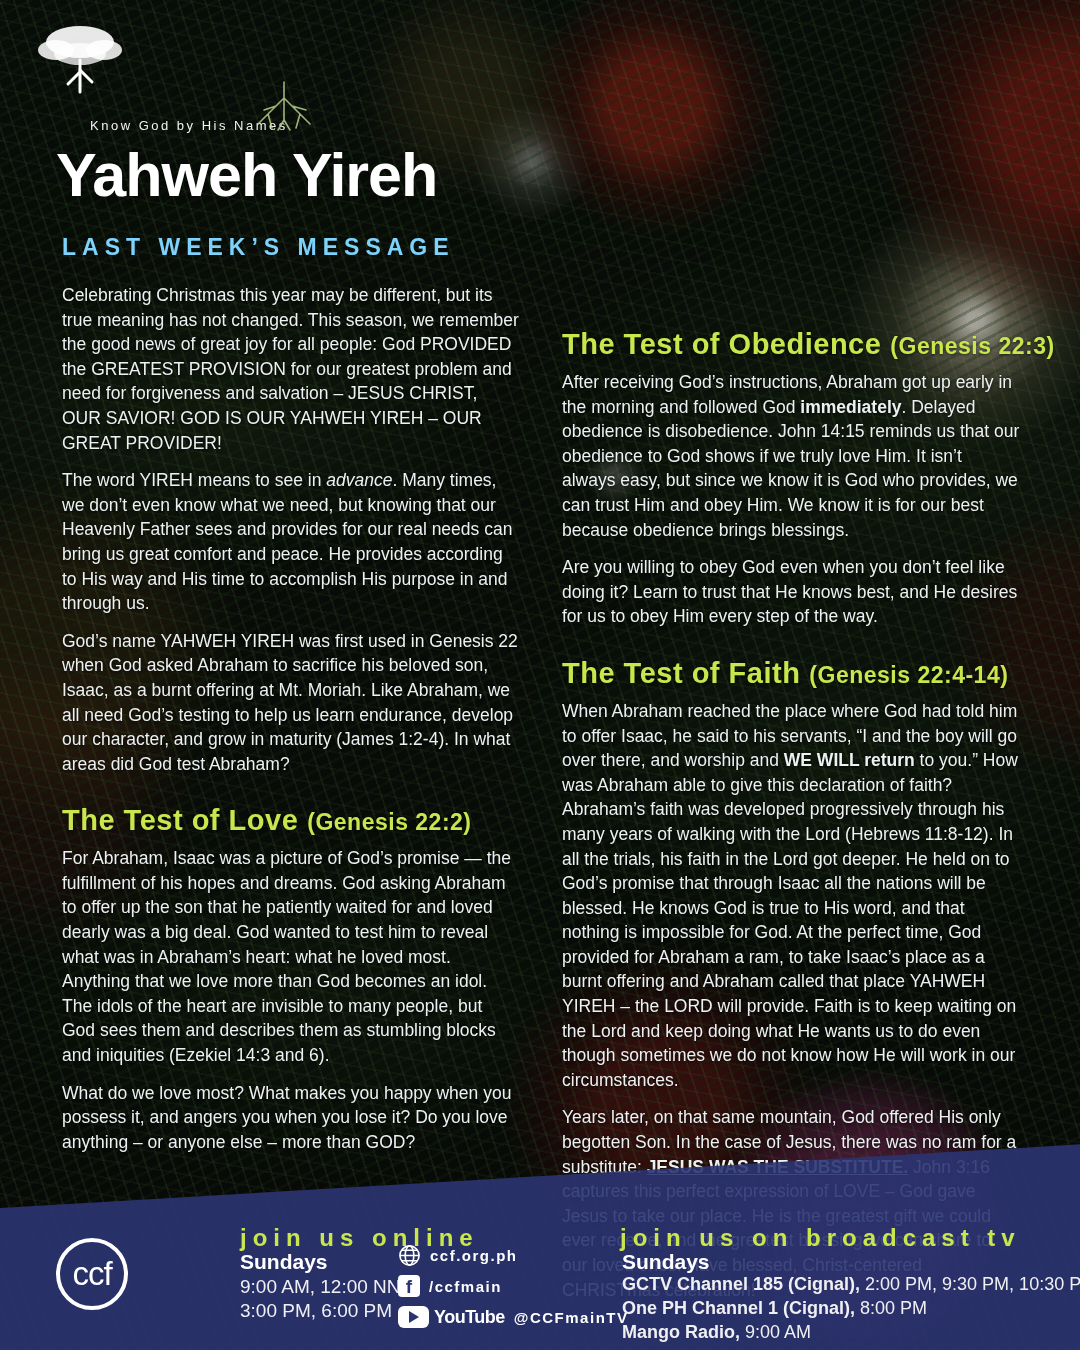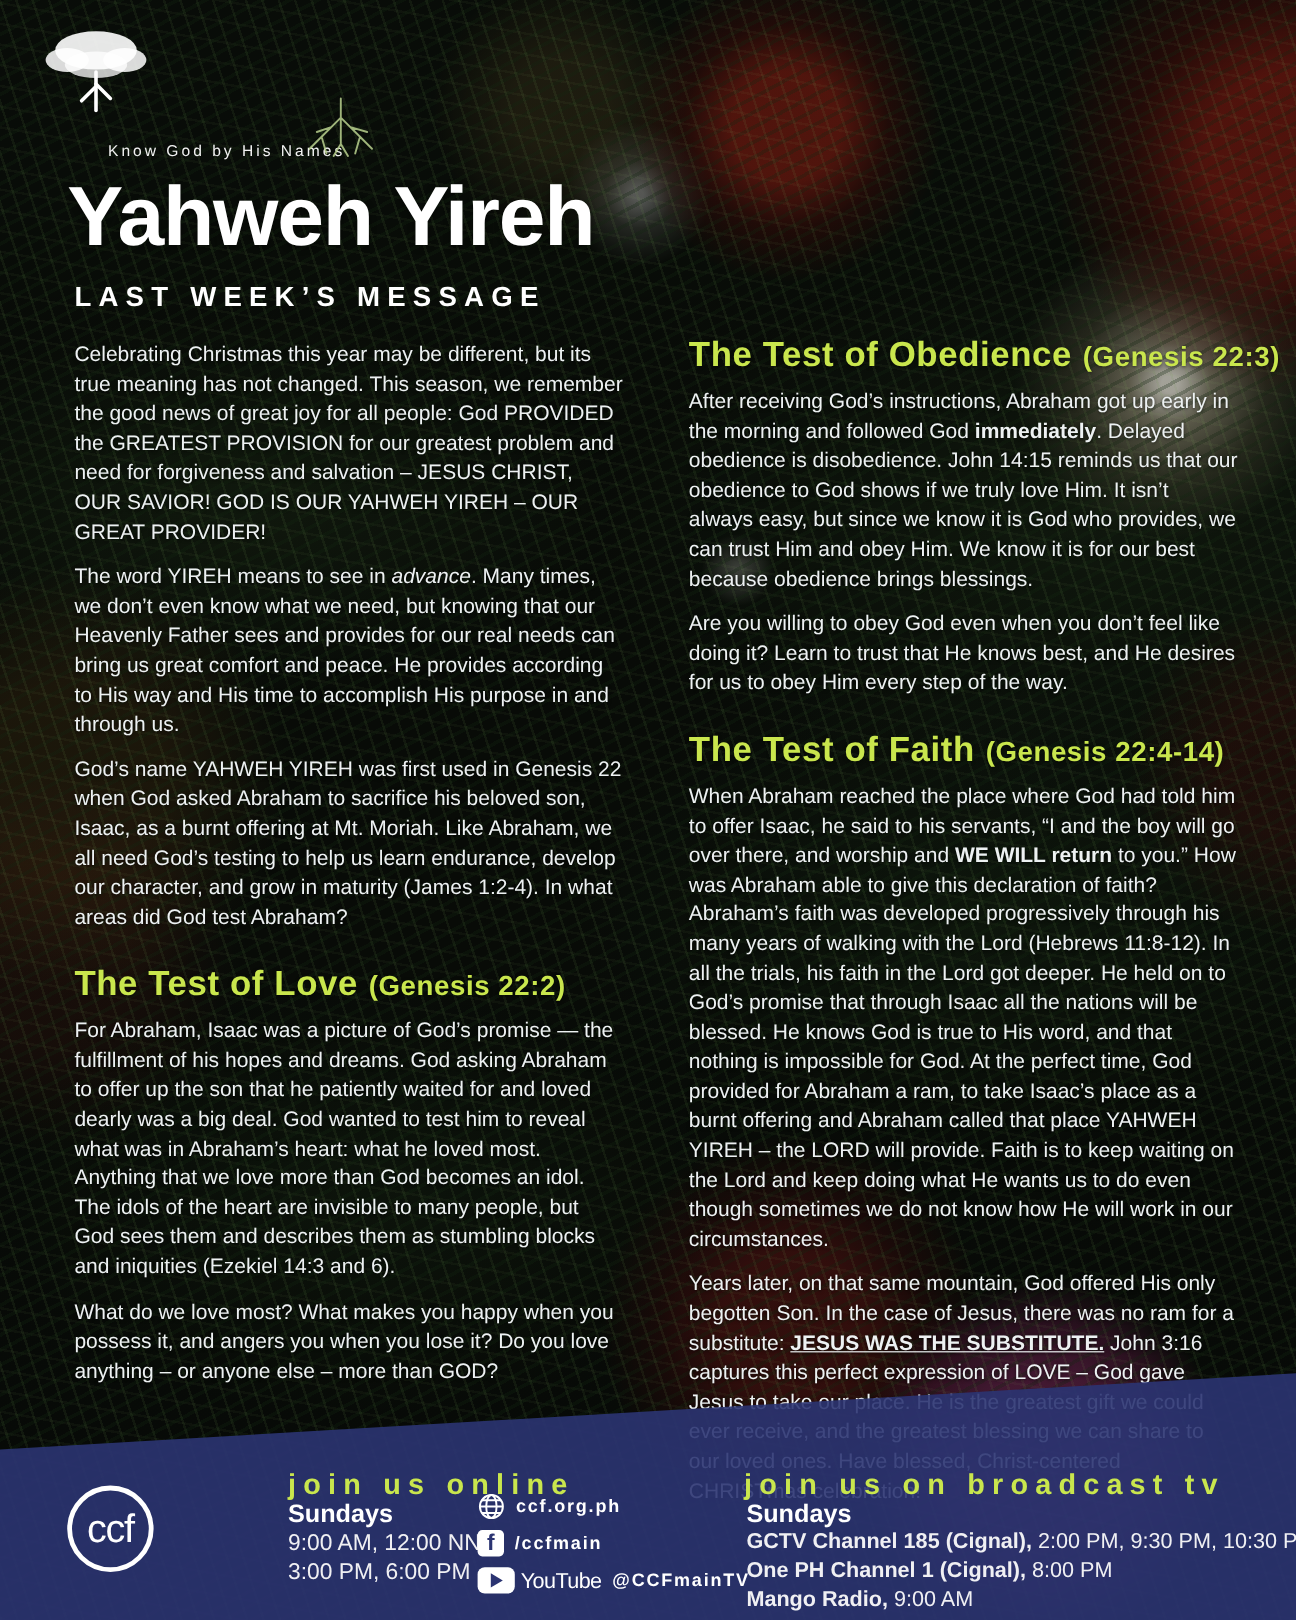--- a/index.html
+++ b/index.html
@@ -35,30 +35,30 @@
   .brand{position:absolute;left:30px;top:16px;width:320px;height:130px;z-index:2;}
   .tree-icon{position:absolute;left:2px;top:4px;}
   .root-icon{position:absolute;left:218px;top:64px;opacity:.85;}
   .brand-line{position:absolute;left:62px;top:52px;white-space:nowrap;font-size:41px;letter-spacing:1px;}
   .brand-be{color:#fff;font-weight:300;}
   .brand-rooted{font-weight:700;background:linear-gradient(90deg,#93e0b4,#3ec98c);
       -webkit-background-clip:text;background-clip:text;color:transparent;margin-left:6px;}
   .brand-tagline{position:absolute;left:60px;top:102px;color:#f2f2f2;font-size:13px;letter-spacing:2.5px;}
 
   .title{position:absolute;left:56px;top:140px;z-index:2;margin:0;color:#fff;
-         font-size:70px;font-weight:700;letter-spacing:-1px;white-space:nowrap;
+         font-size:61px;font-weight:700;letter-spacing:-1px;white-space:nowrap;
          text-shadow:0 2px 6px rgba(0,0,0,.45);}
-  .subtitle{position:absolute;left:62px;top:234px;z-index:2;margin:0;color:#ffffff;
+  .subtitle{position:absolute;left:62px;top:234px;z-index:2;margin:0;color:#7dd3fc;
          font-size:23px;font-weight:700;letter-spacing:6px;white-space:nowrap;}
 
   
   .content{position:absolute;left:62px;top:280px;width:958px;z-index:2;}
   .col{position:absolute;top:0;width:458px;}
   .col-left{left:0;top:3px;}
-  .col-right{left:512px;}
+  .col-right{left:500px;margin-top:48px;}
   .col p{margin:0 0 13px;font-size:17.5px;line-height:24.6px;color:#edf1f2;
          text-shadow:0 1px 3px rgba(0,0,0,.7);}
   .col h3{margin:28px 0 9px;font-size:29px;font-weight:700;color:#c9e64d;
           letter-spacing:.5px;text-shadow:0 1px 3px rgba(0,0,0,.55);white-space:nowrap;}
   .col h3:first-child{margin-top:0;}
   .col h3 .ref{font-size:23px;margin-left:9px;letter-spacing:.5px;}
   .seg-b{font-weight:700;text-align:center;}
   .seg-i{font-style:italic;}
   .seg-bu{font-weight:700;text-decoration:underline;}
 
@@ -78,21 +78,21 @@
   .online-t2{left:240px;top:162px;}
   .social{position:absolute;left:398px;top:104px;}
   .social-row{display:flex;align-items:center;height:26px;margin-bottom:5px;}
   .social-label{color:#fff;font-size:15px;font-weight:700;letter-spacing:1.5px;margin-left:9px;white-space:nowrap;}
   .icon-globe{width:23px;height:23px;}
   .icon-fb{width:22px;height:22px;background:#fff;border-radius:4px;display:flex;align-items:flex-end;
            justify-content:center;color:#2b3472;font-weight:700;font-size:19px;line-height:20px;}
   .icon-yt{width:31px;height:22px;background:#fff;border-radius:6px;display:flex;align-items:center;justify-content:center;}
   .icon-yt::after{content:"";width:0;height:0;border-left:10px solid #2b3472;
                   border-top:6px solid transparent;border-bottom:6px solid transparent;}
-  .yt-wordmark{color:#fff;font-weight:400;font-size:18px;letter-spacing:-0.5px;margin-left:5px;}
+  .yt-wordmark{color:#fff;font-weight:700;font-size:18px;letter-spacing:-0.5px;margin-left:5px;}
   .broadcast-heading{left:620px;top:86px;}
   .broadcast-day{left:622px;top:112px;}
   .bc-line{position:absolute;color:#f0f0f3;font-size:18px;white-space:nowrap;}
   .bc-1{left:622px;top:136px;}
   .bc-2{left:622px;top:160px;}
   .bc-3{left:622px;top:184px;}
 </style>
 </head>
 <body>
 

